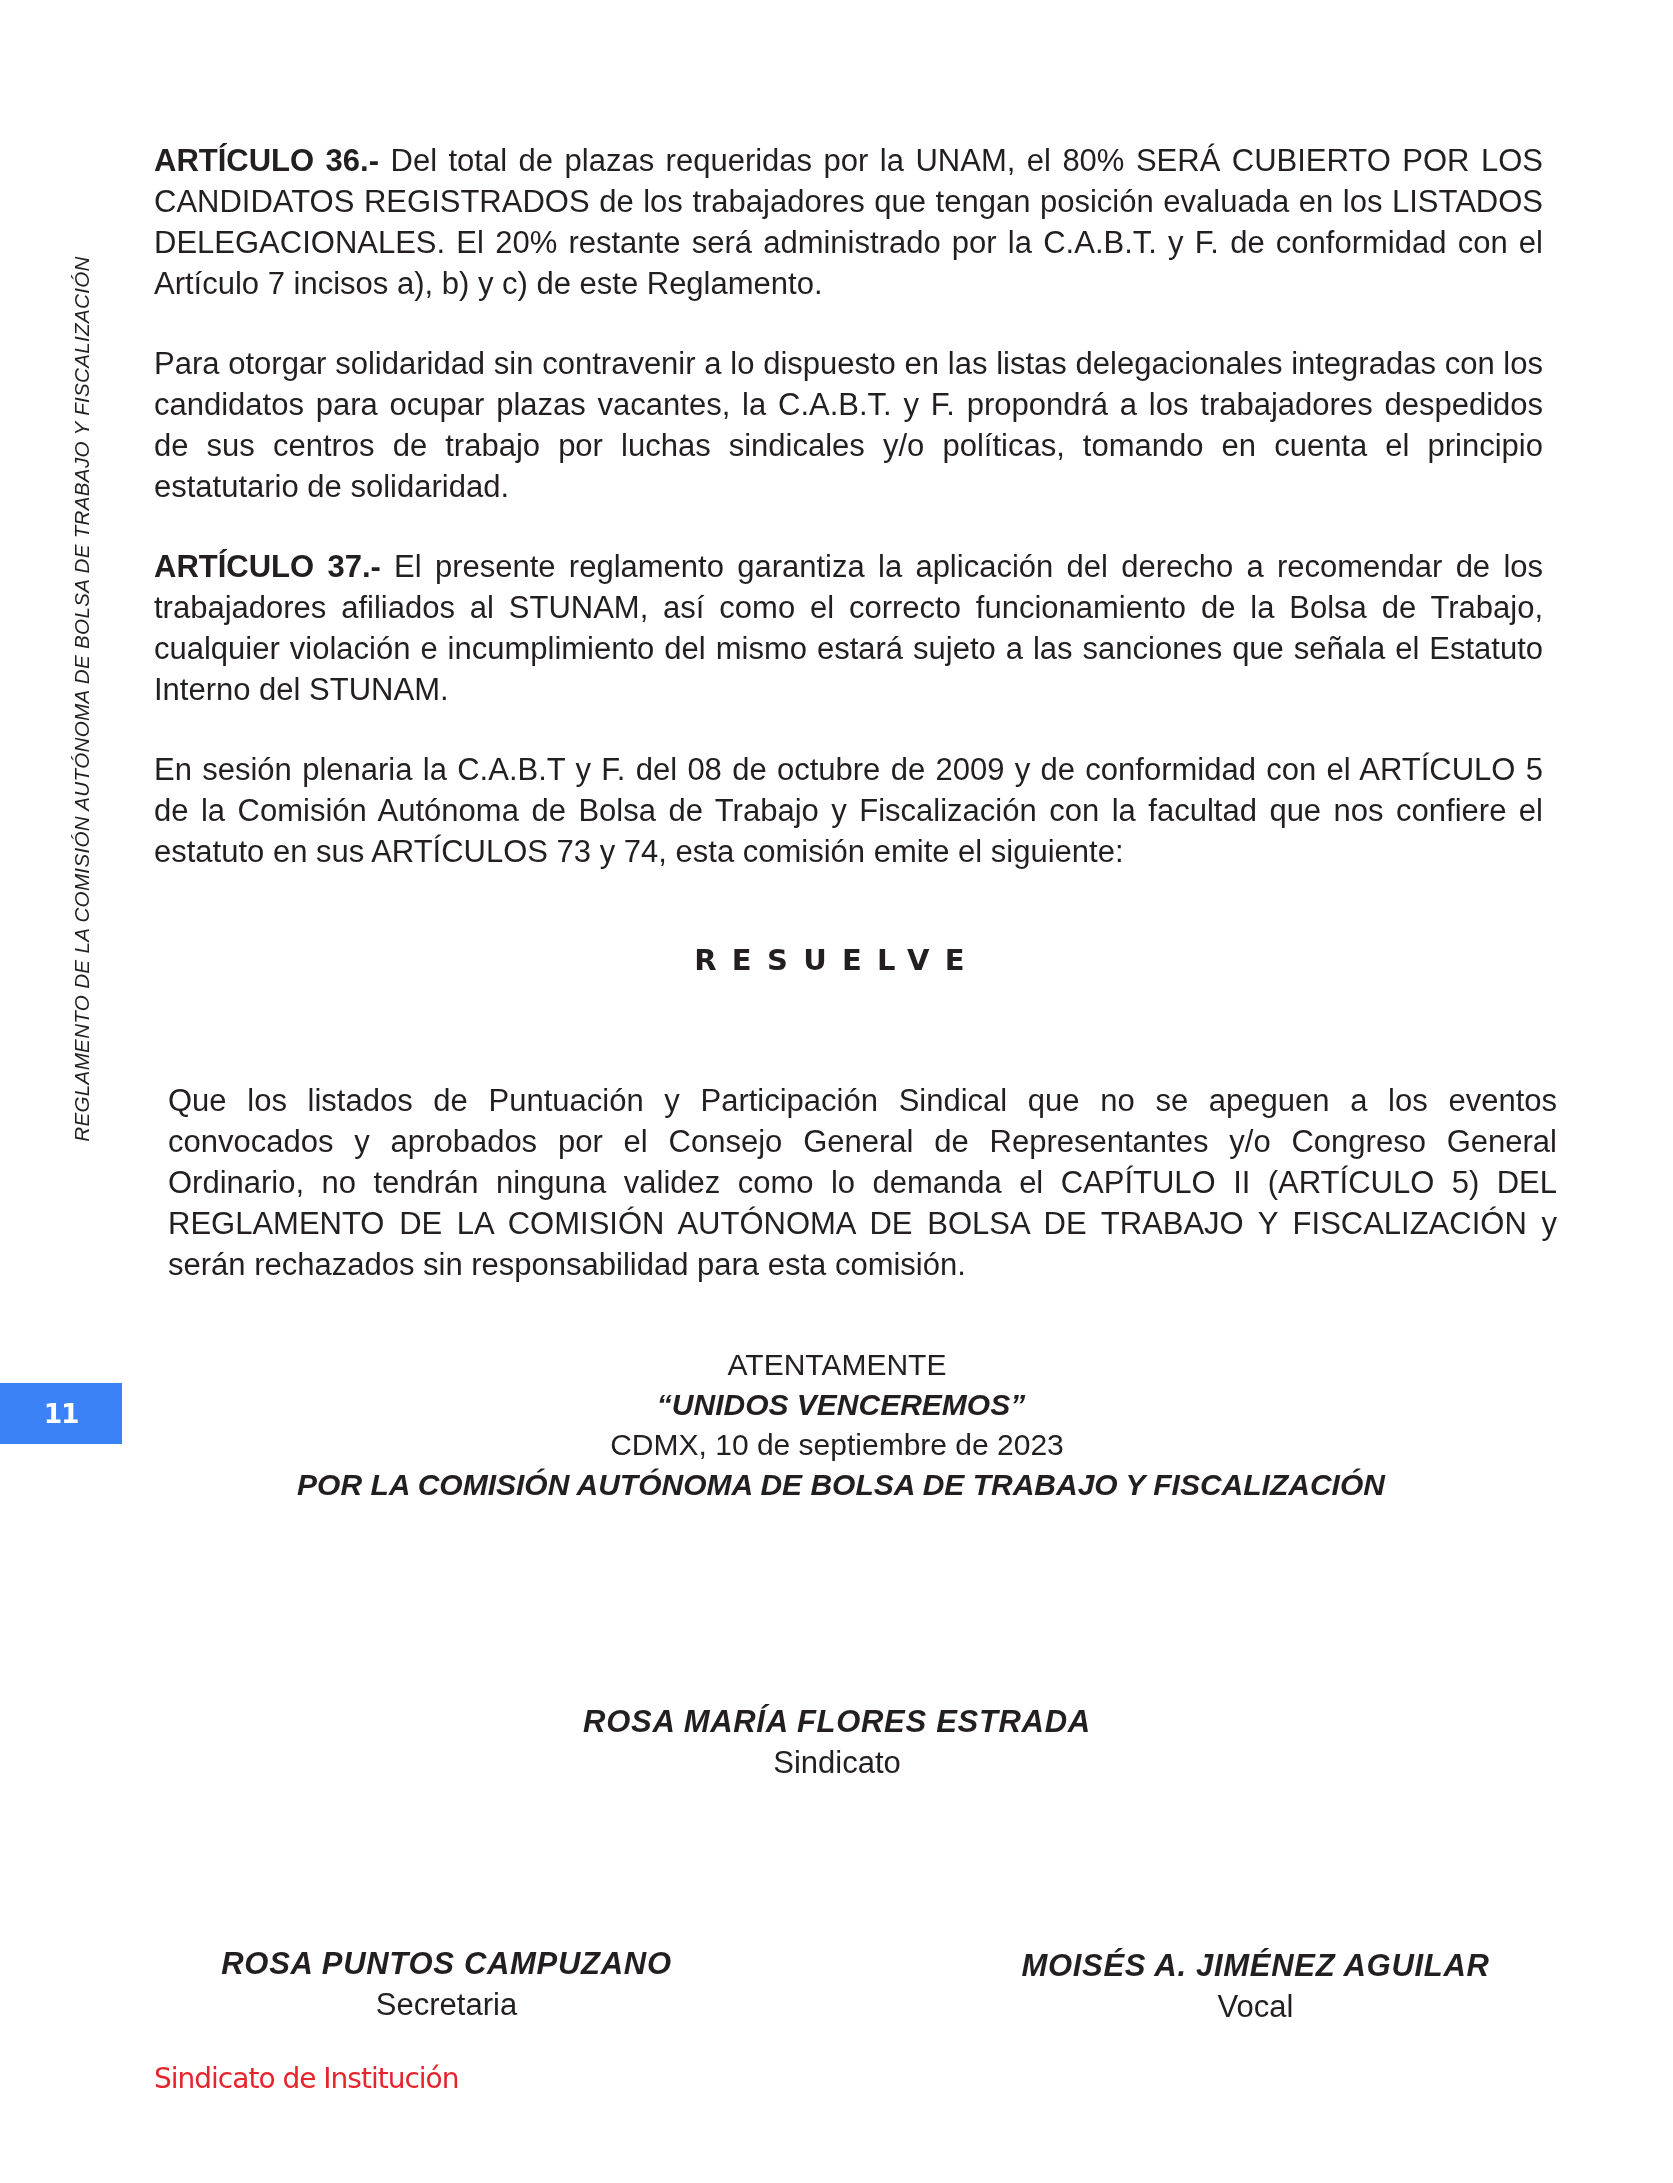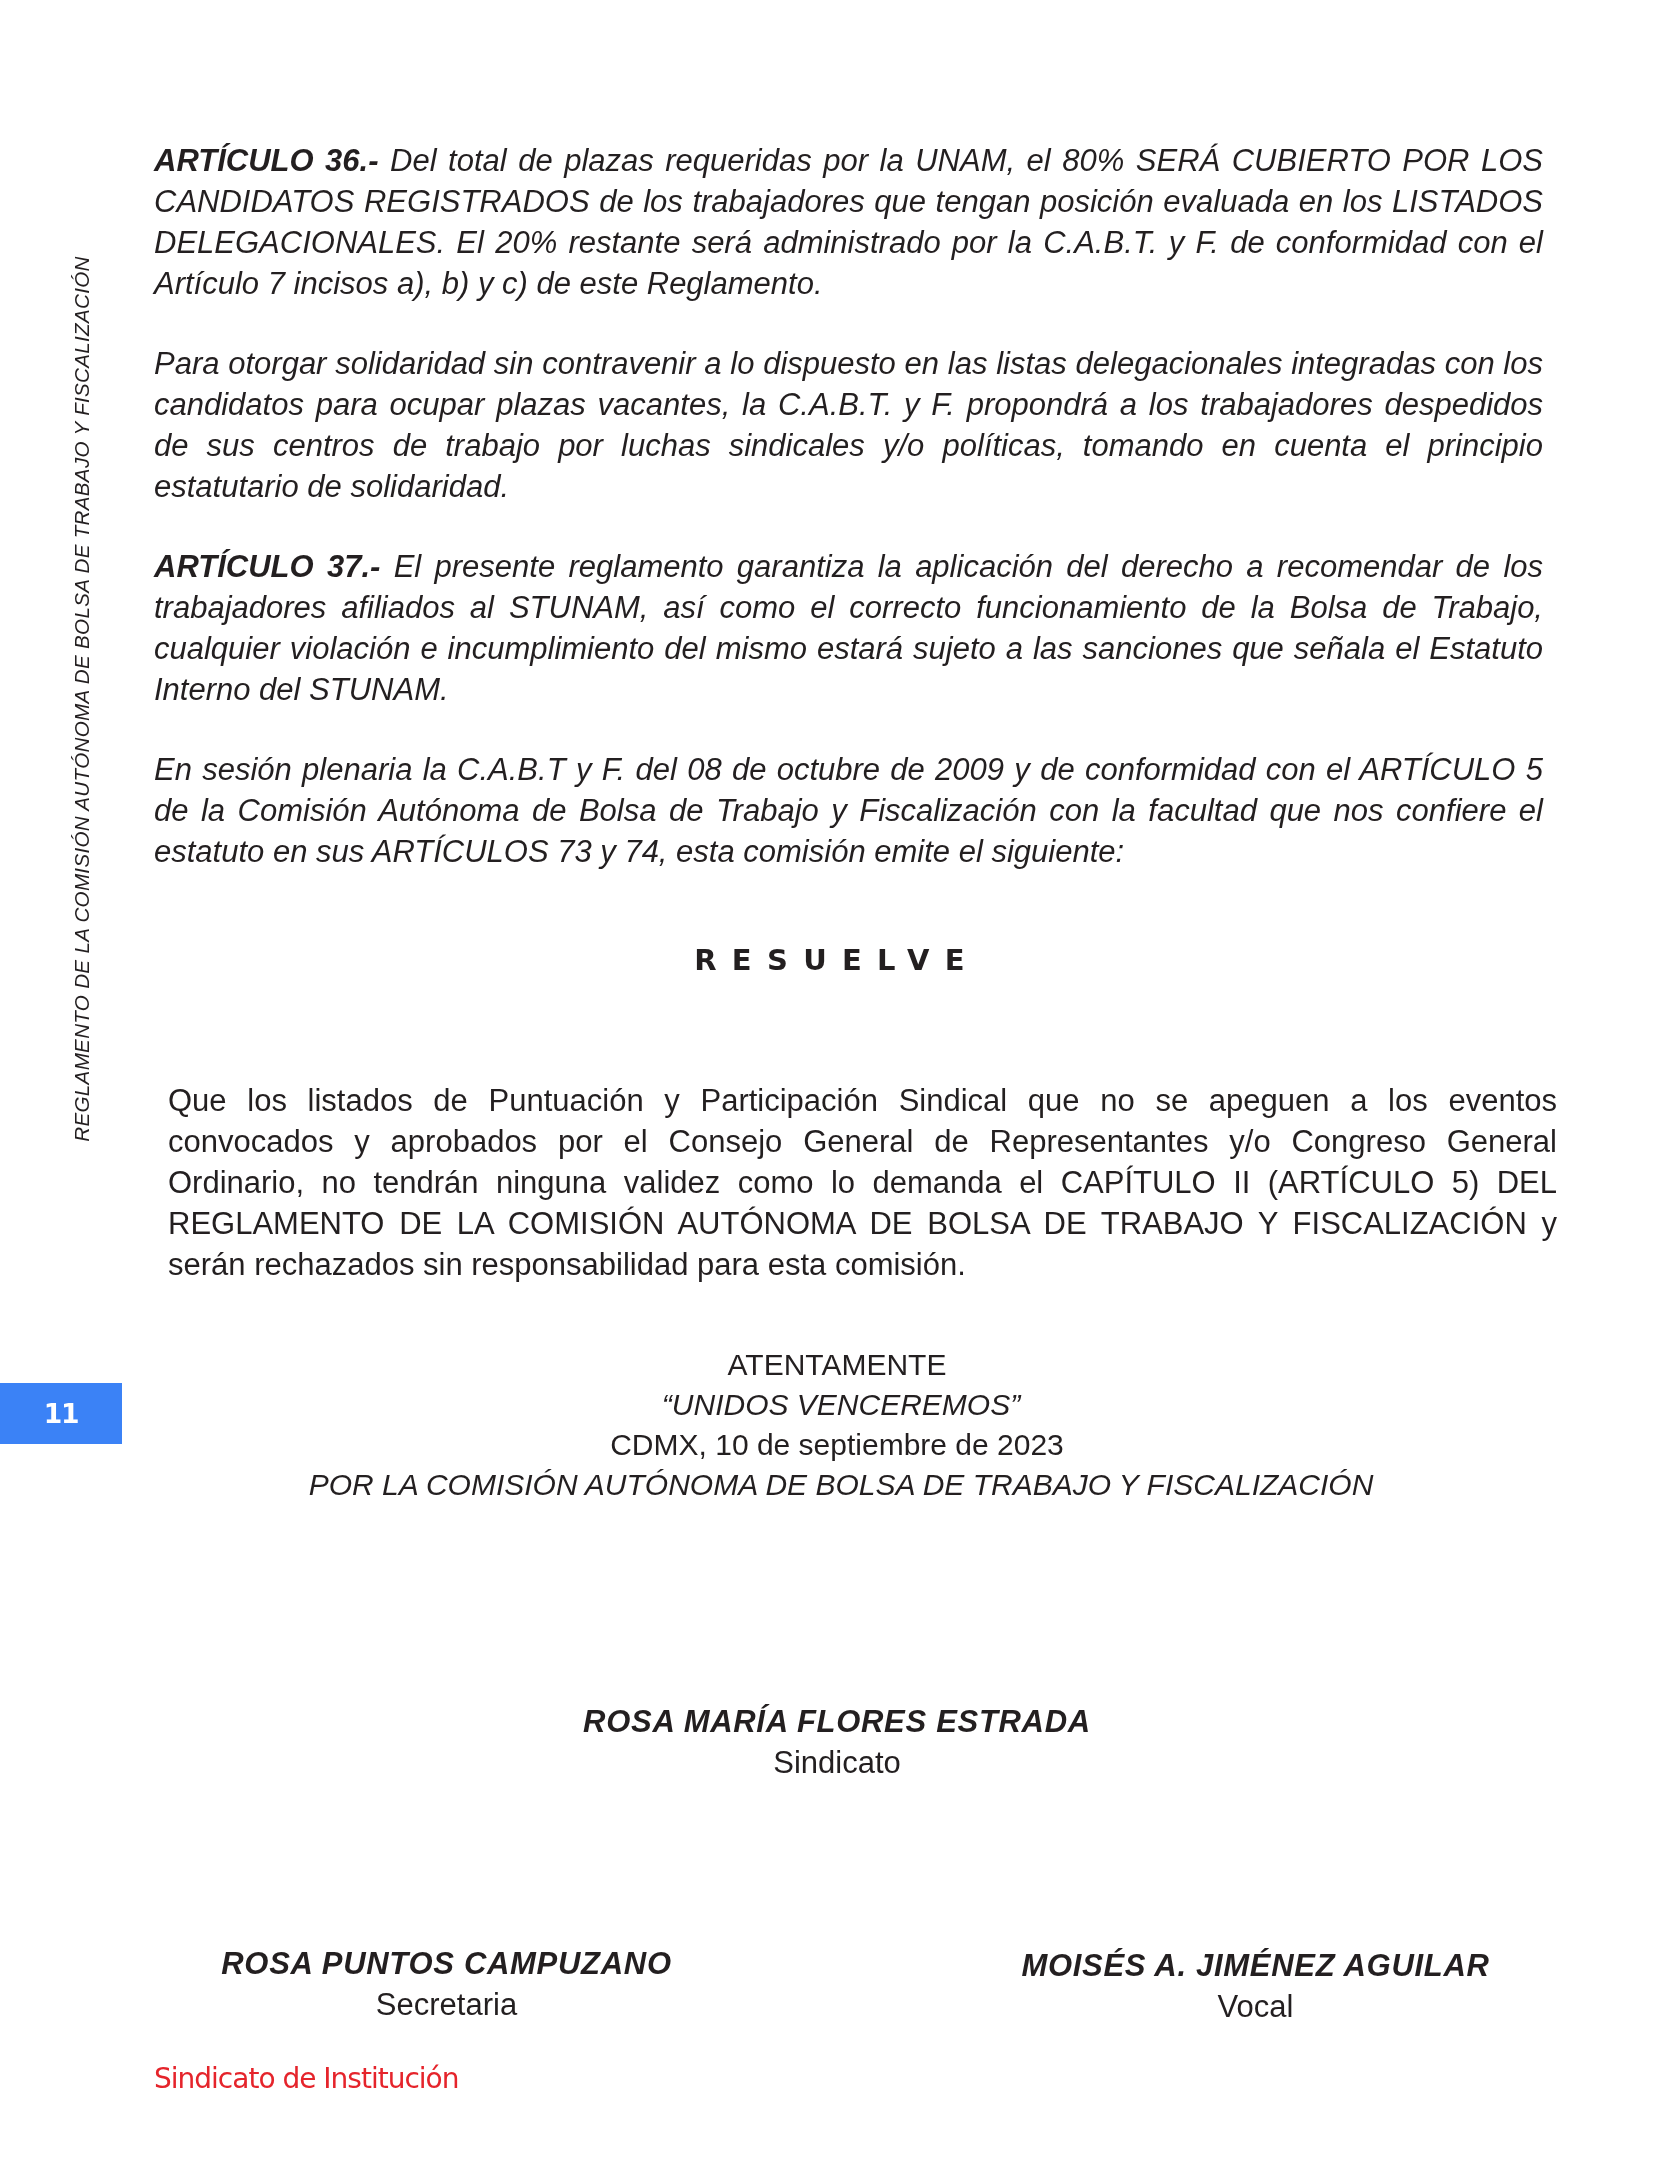--- a/index.html
+++ b/index.html
@@ -42,21 +42,20 @@
       font-weight: bold;
       font-size: 26.6px;
       letter-spacing: -1.3px;
       font-family: "DejaVu Sans", sans-serif;
     }
     .content {
       position: absolute;
       left: 154px;
       top: 140px;
       width: 1389px;
-      font-style: italic;
     }
     .para {
       font-size: 31px;
       line-height: 41px;
       text-align: justify;
       margin: 0 0 39px 0;
     }
     .para b { font-weight: bold; }
     .resuelve {
       position: absolute;
@@ -81,21 +80,21 @@
     }
     .closing {
       position: absolute;
       left: 0;
       width: 1674px;
       top: 1345px;
       text-align: center;
       font-size: 30px;
       line-height: 40px;
     }
-    .closing .bi { font-weight: normal; font-style: italic; padding-left: 8px; }
+    .closing .bi { font-weight: bold; font-style: italic; padding-left: 8px; }
     .signer {
       position: absolute;
       text-align: center;
       font-size: 31px;
       line-height: 41px;
     }
     .signer .name { font-weight: bold; font-style: italic; letter-spacing: 0.7px; }
     .signer.president { left: 0; width: 1674px; top: 1701px; }
     .signer.secretary { left: 154px; width: 585px; top: 1943px; }
     .signer.vocal { left: 963px; width: 585px; top: 1945px; }

